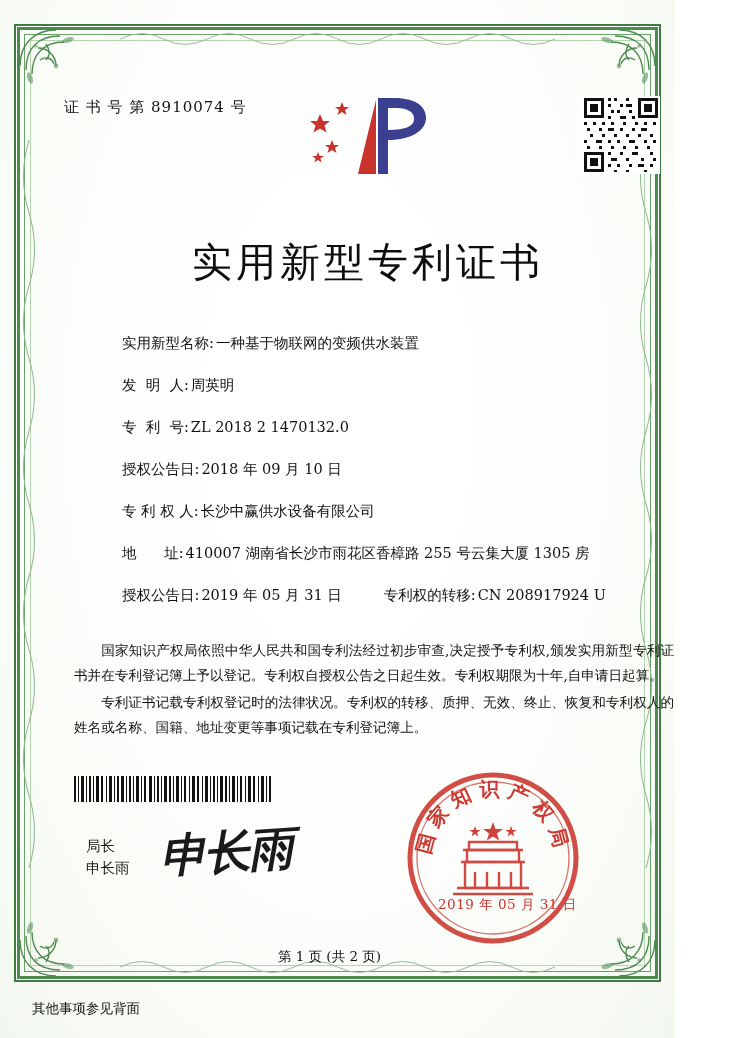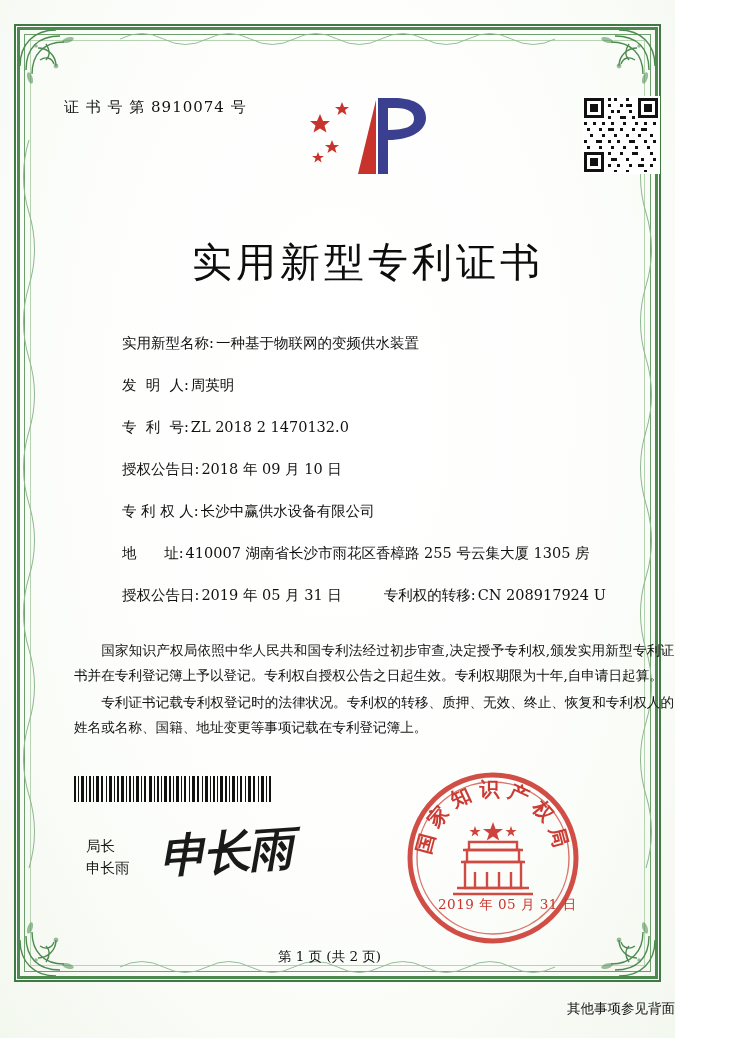--- a/index.html
+++ b/index.html
@@ -209,24 +209,25 @@
     text-align: center;
     font-size: 13.5px;
     font-family: "DejaVu Serif", serif;
     color: #111;
   }
 
   .footnote {
     position: absolute;
     left: 0; right: 0;
     bottom: 20px;
-    text-align: right;
+    text-align: left;
     font-size: 13.5px;
     font-family: Liberation Serif, serif;
     color: #111;
+    padding-left: 32px;
   }
 </style>
 </head>
 <body>
 
 <div class="certificate">
 
   <div class="ornament-frame"></div>
 
   <div class="corner corner-tl">

